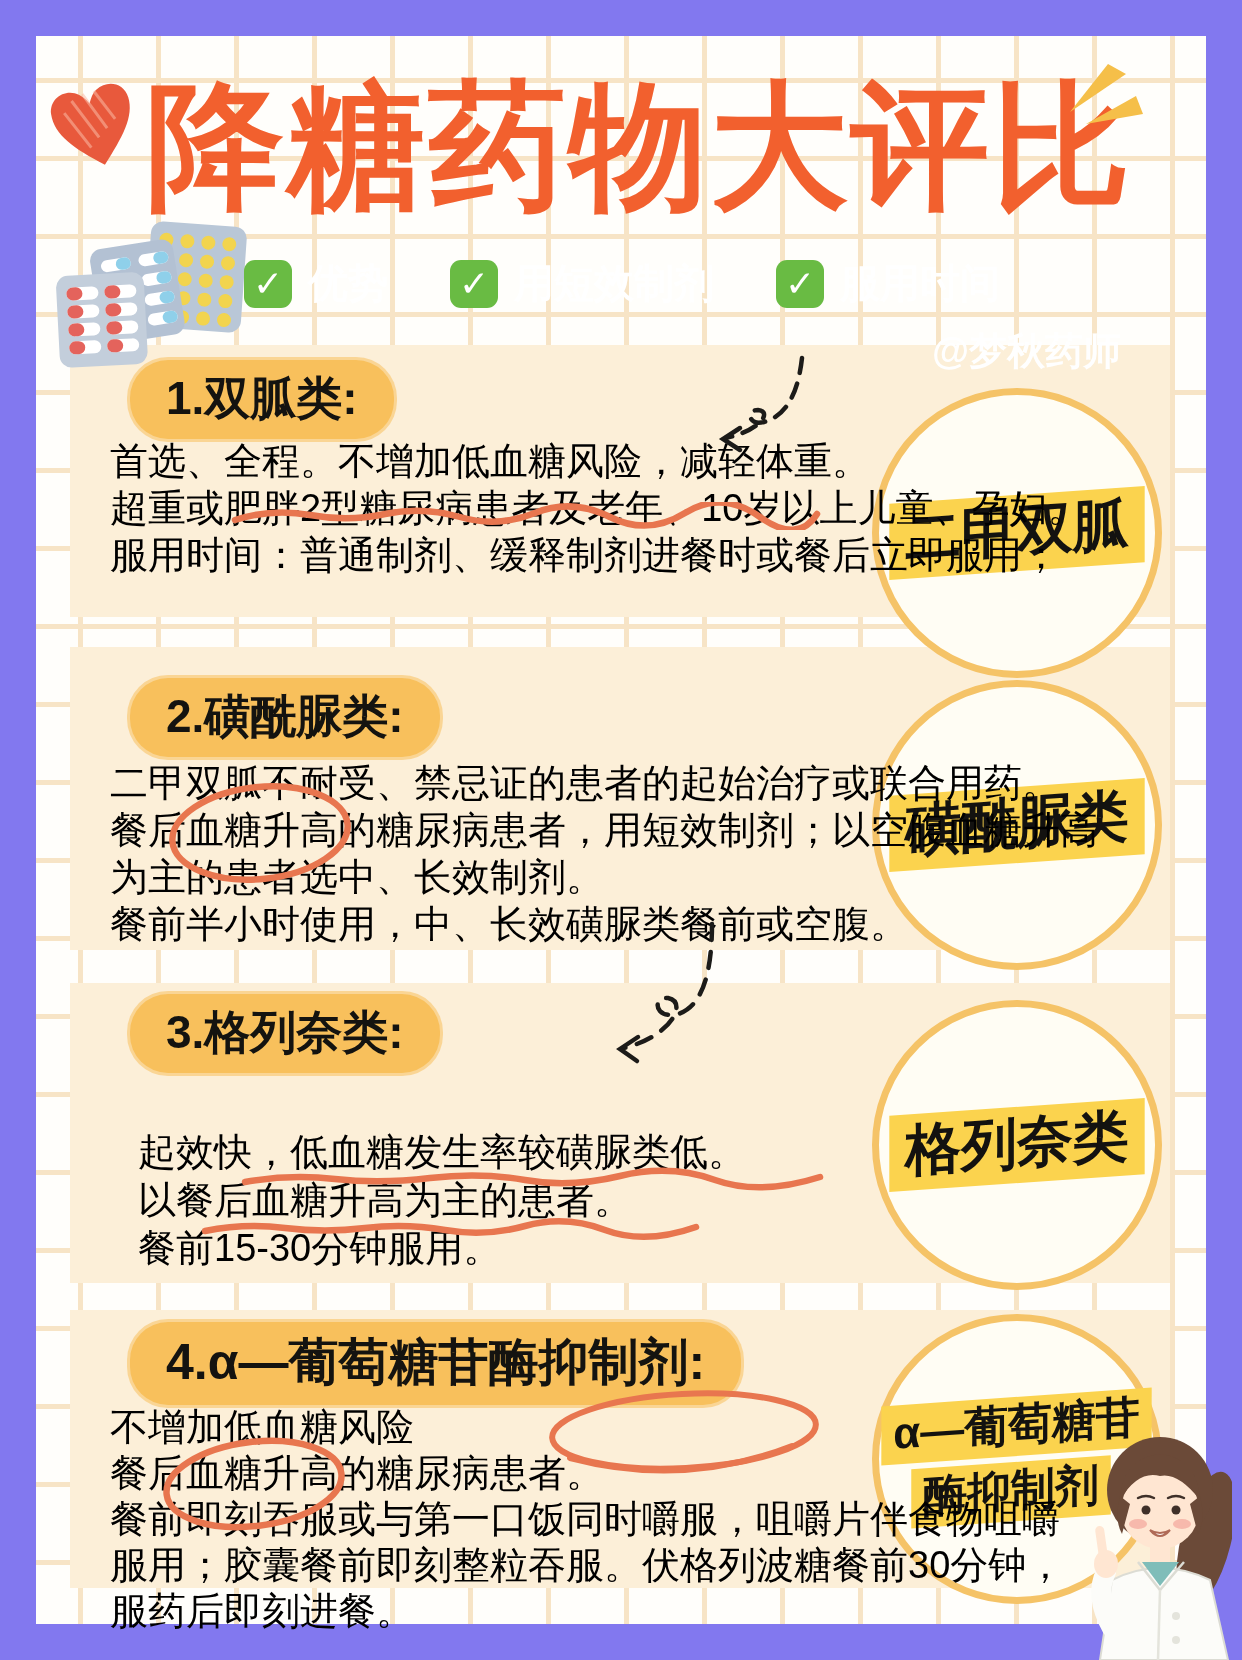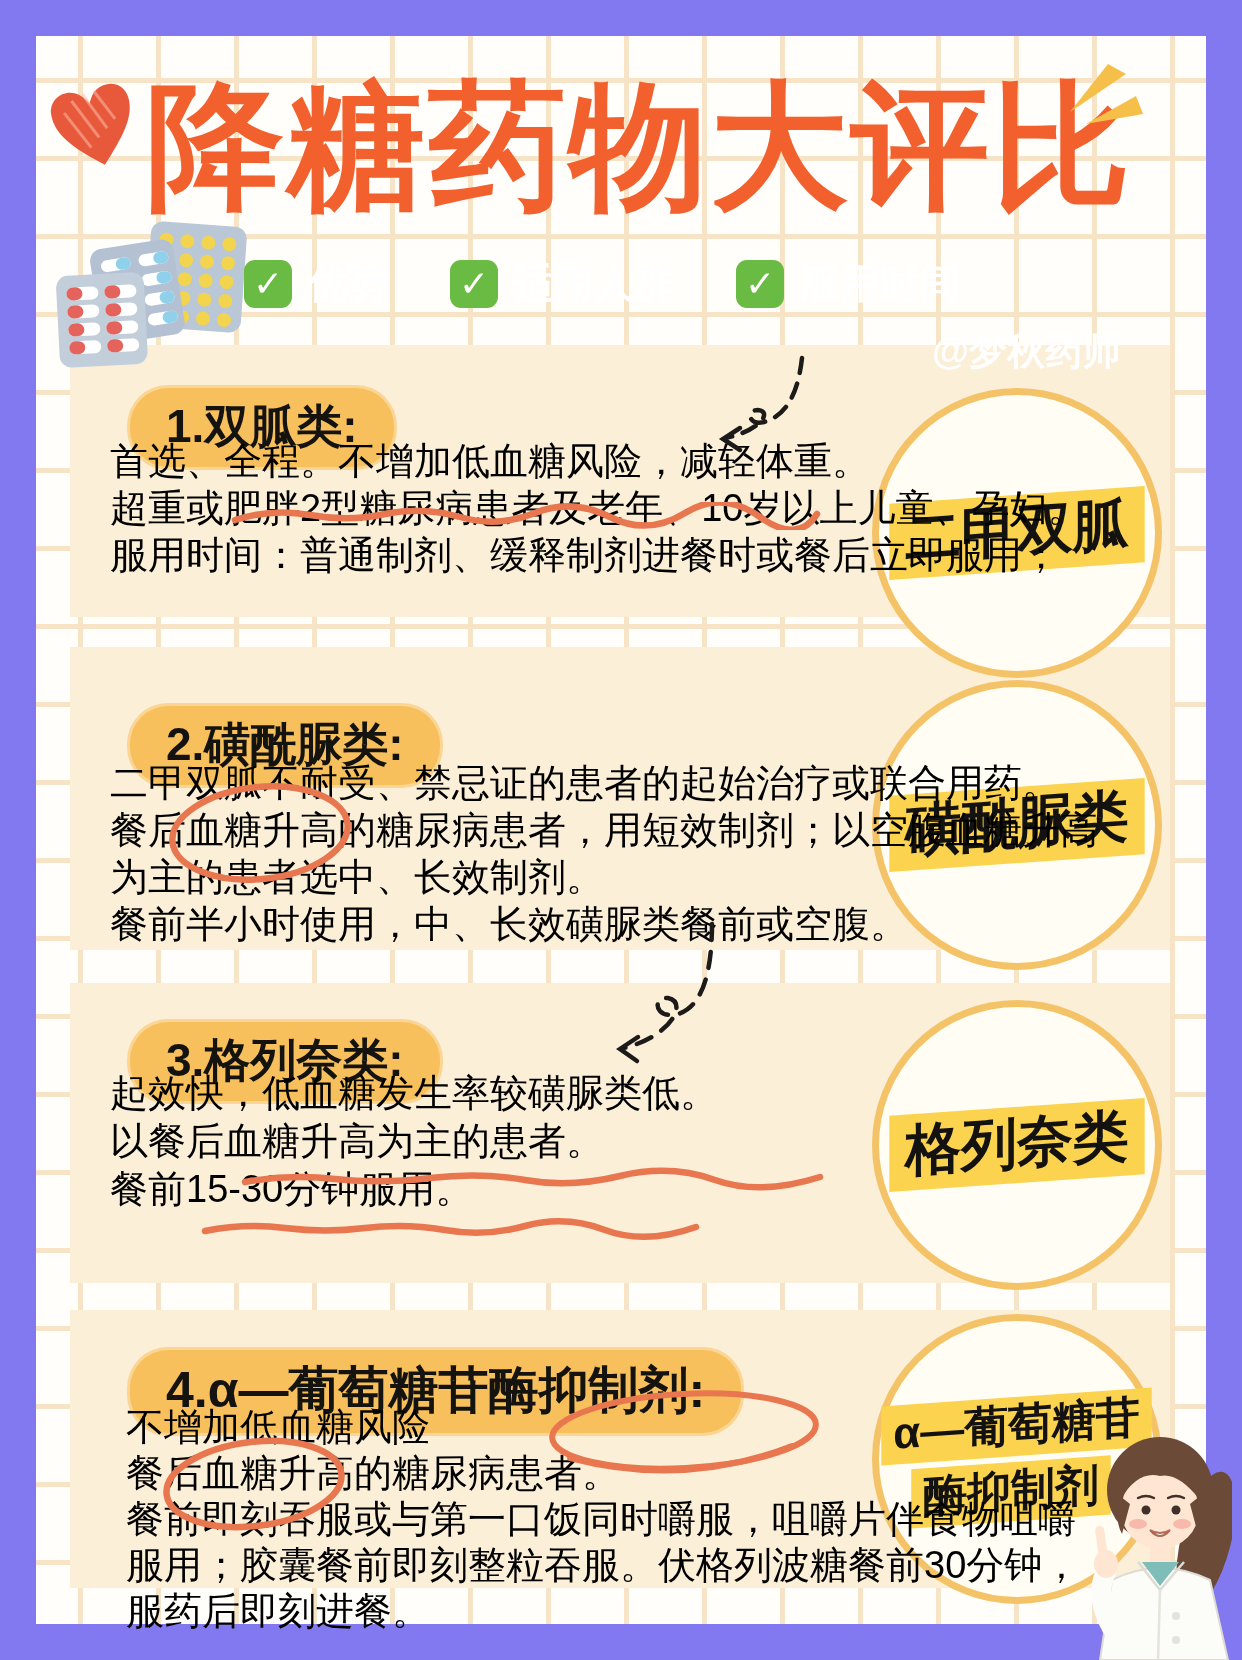--- a/index.html
+++ b/index.html
@@ -38,33 +38,32 @@
   .panel-2 { top:647px; height:303px; }
   .panel-3 { top:983px; height:300px; }
   .panel-4 { top:1310px; height:278px; }
 
   .heading {
     position:absolute; z-index:3; display:inline-block;
     background:#f8c05c; color:#141310; font-weight:800;
     padding:13px 36px 15px 36px; border-radius:38px;
     font-size:46px; line-height:1.1;
     box-shadow:0 0 0 3px rgba(248,192,92,.55);
-    margin-top:28px;
   }
   .heading-1 { left:130px; top:360px; }
   .heading-2 { left:130px; top:678px; }
   .heading-3 { left:130px; top:994px; }
   .heading-4 { left:130px; top:1322px; font-size:50px; }
 
   .bodytext { position:absolute; left:110px; z-index:3; color:#000000; font-size:38px; font-weight:500; }
   .bodytext .line { height:47px; line-height:47px; white-space:nowrap; }
   .body-1 { top:438px; }
   .body-2 { top:760px; }
-  .body-3 { top:1069px; } .body-3 .line { height:48px; line-height:48px; }
-  .body-4 { top:1404px; } .body-4 .line { height:46px; line-height:46px;margin-left:16px; }
+  .body-3 { top:1128px;margin-left:28px; } .body-3 .line { height:48px; line-height:48px; }
+  .body-4 { top:1404px; } .body-4 .line { height:46px; line-height:46px; }
 
   .badge {
     position:absolute; left:872px; width:290px; height:290px; z-index:2;
     background:#fffdf4; border:7px solid #f5c367; border-radius:50%;
     display:flex; align-items:center; justify-content:center; flex-direction:column;
   }
   .badge-1 { top:388px; }
   .badge-2 { top:680px; }
   .badge-3 { top:1000px; }
   .badge-4 { top:1314px; }
@@ -174,21 +173,21 @@
     </svg>
   </div>
 
   <div class="checkrow">
     <div class="checkitem">
       <div class="checkbox">✓</div>
       <div class="checklabel">优势</div>
     </div>
     <div class="checkitem">
       <div class="checkbox">✓</div>
-      <div class="checklabel">适用人群</div>
+      <div class="checklabel">用短效制剂</div>
     </div>
     <div class="checkitem">
       <div class="checkbox">✓</div>
       <div class="checklabel">服用时间</div>
     </div>
   </div>
 
   <div class="watermark">@梦秋药师</div>
 
   <div class="panel panel-1"></div>

